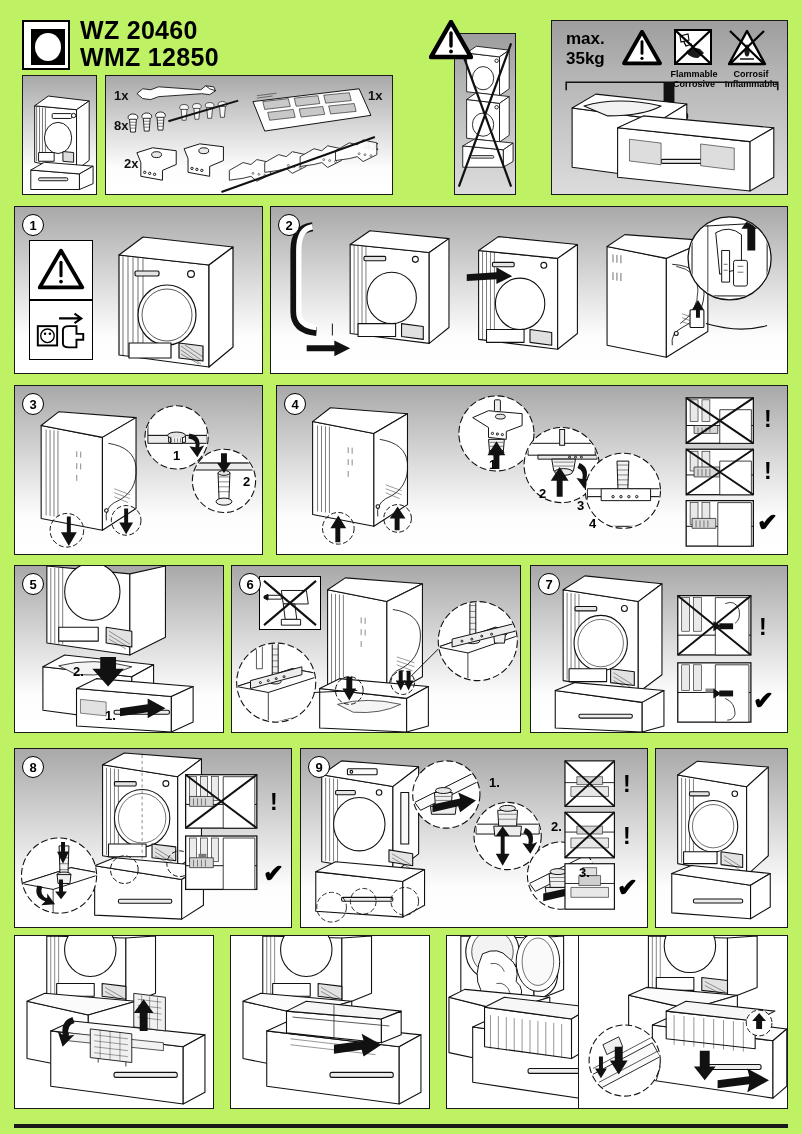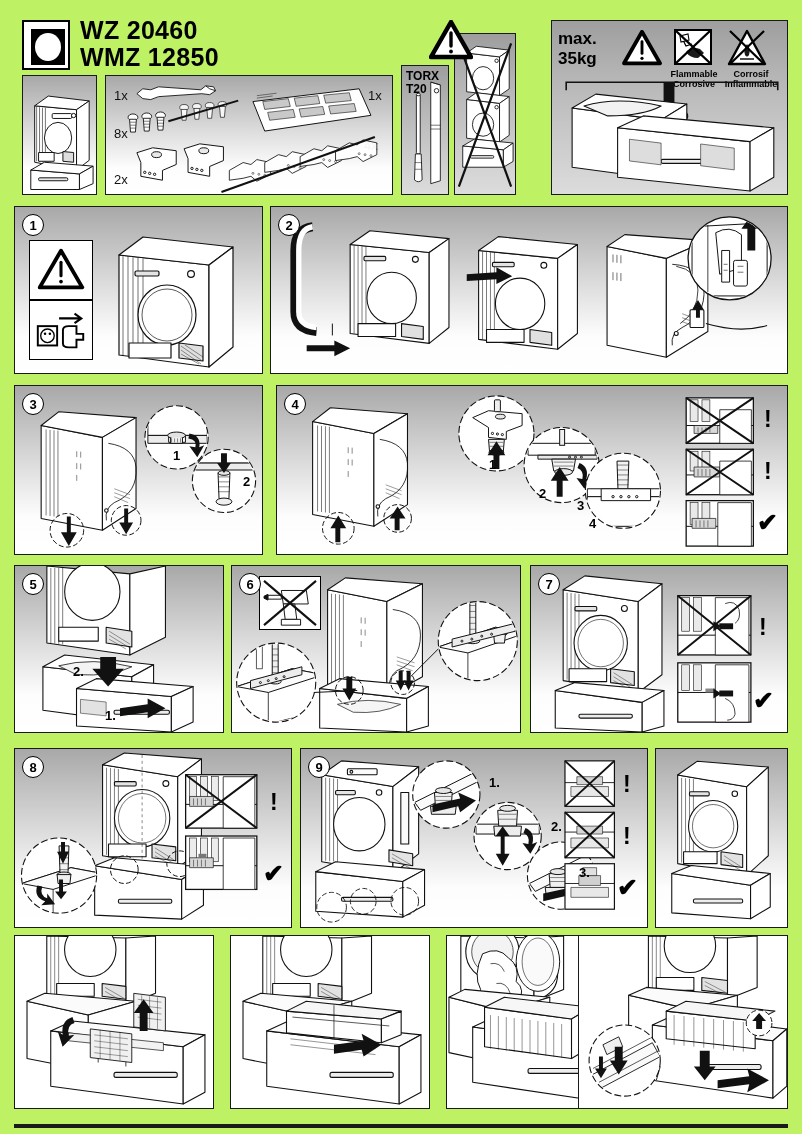--- a/index.html
+++ b/index.html
@@ -14,21 +14,21 @@
   .panel.solidgrey{background:linear-gradient(to bottom,#9e9e9e 0%,#b4b4b4 30%,#c9c9c9 65%,#dcdcdc 100%);}
 
   
   .logo-box{position:absolute;left:22px;top:20px;width:48px;height:50px;border:2px solid #000;background:#fff;box-sizing:border-box;}
   .logo-inner{position:absolute;left:7px;top:7px;width:34px;height:36px;background:#000;}
   .logo-circ{position:absolute;left:11px;top:11px;width:26px;height:28px;border-radius:50%;background:#fff;}
   .title-blk{position:absolute;left:80px;top:17px;color:#000;}
   .title-blk div{font-size:25px;font-weight:bold;line-height:1.07;letter-spacing:.3px;}
 
   
-  .qty{position:absolute;font-size:12px;font-weight:normal;color:#111;text-align:center;}
+  .qty{position:absolute;font-size:12px;font-weight:bold;color:#111;text-align:center;}
   .qty.big{font-size:13px;}
 
   
   .sv{position:absolute;left:0;top:0;width:100%;height:100%;}
 
   
   .badge{position:absolute;width:22px;height:22px;border-radius:50%;background:#fff;border:1.6px solid #000;
          display:flex;align-items:center;justify-content:center;font-size:13px;font-weight:bold;color:#000;
          box-sizing:border-box;z-index:9;}
 
@@ -77,22 +77,22 @@
         <path d="M8 96 L8 116 L58 116 L58 100 Z"></path>
         <path d="M8 96 L22 88 L72 92 L58 100 Z"></path>
         <path d="M58 100 L72 92 L72 110 L58 116 Z"></path>
         <rect x="16" y="104" width="30" height="3" rx="1.2" fill="#e8e8e8"></rect>
       </g>
     </svg>
   </div>
 
   <div class="panel" style="left:105px;top:75px;width:288px;height:120px;">
     <span class="qty big" style="left:8px;top:12px;">1x</span>
-    <span class="qty big" style="left:8px;top:50px;">8x</span>
-    <span class="qty big" style="left:8px;top:80px;margin-top:16px;">2x</span>
+    <span class="qty big" style="left:8px;top:42px;">8x</span>
+    <span class="qty big" style="left:18px;top:80px;">2x</span>
     <span class="qty big" style="left:262px;top:12px;">1x</span>
     <span class="qty big" style="left:258px;top:62px;">4x</span>
 
     <svg class="sv" viewBox="0 0 288 120">
 
       <g fill="#fff" stroke="#111" stroke-width=".9" stroke-linejoin="round">
         <path d="M30 18 L36 13 L44 14 L52 11 L95 14 L100 10 L108 11 L110 15 L104 19 L96 18 L52 21 L44 24 L36 23 Z"></path>
         <path d="M100 10 L104 13 L110 15" fill="none"></path>
       </g>
 
@@ -179,39 +179,20 @@
             <circle cx="232" cy="87" r="1"></circle>
           <circle cx="256" cy="79" r="1"></circle>
             <circle cx="262" cy="80" r="1"></circle>
             <circle cx="268" cy="81" r="1"></circle>
         </g>
       </g>
       <path d="M116 118 L272 62" stroke="#111" stroke-width="2.2" fill="none"></path>
     </svg>
   </div>
 
-  <div class="panel solidgrey" style="left:401px;top:65px;width:48px;height:130px;">
-    <div class="torxtxt" style="left:4px;top:4px;">
-      <div>TORX</div>
-      <div>T20</div>
-    </div>
-    <svg class="sv" viewBox="0 0 48 130">
-      <g fill="#fff" stroke="#111" stroke-width=".9" stroke-linejoin="round">
-        <rect x="15" y="28" width="4" height="62" rx="1.4"></rect>
-        <path d="M14 90 L20 90 L21 117 Q17 121 13 117 Z"></path>
-        <path d="M13.5 99 L20.6 99 M13.6 106 L20.8 106" stroke-width=".55"></path>
-        <ellipse cx="17" cy="28" rx="2" ry="1.3"></ellipse>
-      </g>
-      <g fill="#fff" stroke="#111" stroke-width=".9" stroke-linejoin="round">
-        <path d="M30 15 L40 18 L40 118 L30 121 Z"></path>
-        <path d="M30 15 L40 18 M30 60 L40 60 M30 64 L40 64" stroke-width=".6"></path>
-        <circle cx="36" cy="24" r="2.3"></circle>
-      </g>
-    </svg>
-  </div>
 
   <div class="panel solidgrey" style="left:454px;top:33px;width:62px;height:162px;">
     <svg class="sv" viewBox="0 0 62 162">
       <g fill="#fff" stroke="#111" stroke-width=".9" stroke-linejoin="round">
         <path d="M12 18 L12 58 L46 62 L46 22 Z"></path>
           <path d="M12 18 L22 11 L56 15 L46 22 Z"></path>
         <path d="M46 22 L56 15 L56 55 L46 62 Z"></path>
         <ellipse cx="29" cy="44" rx="11" ry="12"></ellipse>
           <circle cx="43" cy="26" r="1.8"></circle>
         <path d="M12 66 L12 106 L46 110 L46 70 Z"></path>
@@ -227,21 +208,21 @@
       <path d="M4 8 L58 156 M58 8 L4 156" stroke="#111" stroke-width="2.3" fill="none"></path>
     </svg>
   </div>
   <svg style="position:absolute;left:429px;top:20px;width:44px;height:40px;" viewBox="0 0 44 40">
     <path d="M22 2 L42 37 L2 37 Z" fill="#fff" stroke="#000" stroke-width="4.5" stroke-linejoin="round"></path>
     <path d="M22 13 L22 26" stroke="#000" stroke-width="3.4" stroke-linecap="round"></path>
     <circle cx="22" cy="31.5" r="1.9" fill="#000"></circle>
   </svg>
 
   <div class="panel solidgrey" style="left:551px;top:20px;width:237px;height:175px;">
-    <div class="maxtxt" style="left:6px;top:8px;">
+    <div class="maxtxt" style="left:14px;top:8px;">
       <div>max.</div>
       <div>35kg</div>
     </div>
     <svg style="position:absolute;left:70px;top:9px;width:40px;height:36px;" viewBox="0 0 44 40">
       <path d="M22 2 L42 37 L2 37 Z" fill="#fff" stroke="#000" stroke-width="4.2" stroke-linejoin="round"></path>
       <path d="M22 13 L22 26" stroke="#000" stroke-width="3.2" stroke-linecap="round"></path>
       <circle cx="22" cy="31.5" r="1.8" fill="#000"></circle>
     </svg>
     <svg style="position:absolute;left:120px;top:7px;width:42px;height:40px;" viewBox="0 0 42 40">
       <rect x="3" y="2" width="36" height="34" fill="#fff" stroke="#000" stroke-width="2"></rect>

